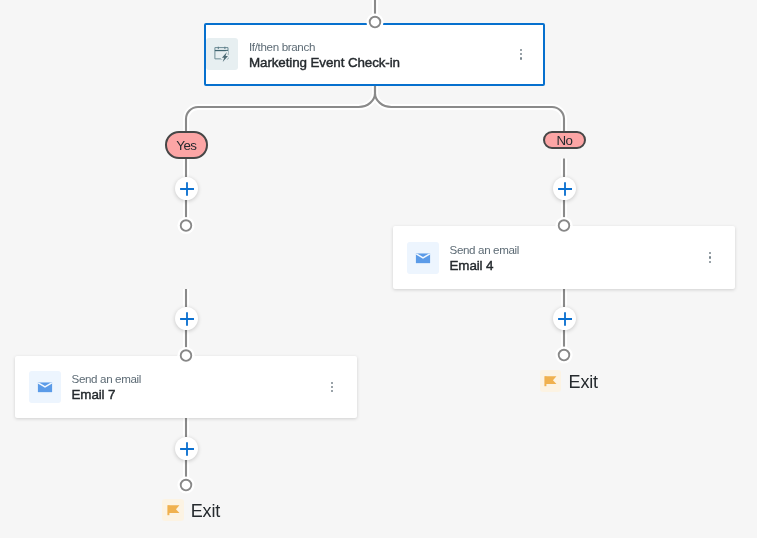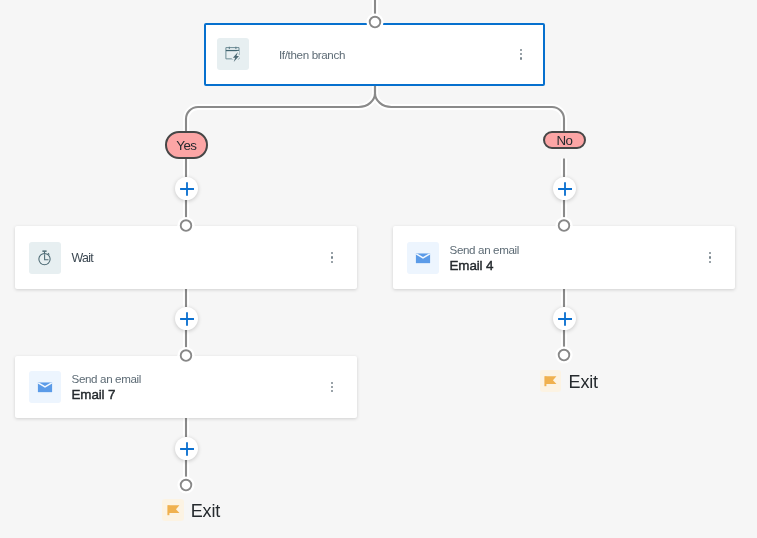--- a/index.html
+++ b/index.html
@@ -78,32 +78,33 @@
       <path d="M186 460 L186 480"></path>
 
       <path d="M564 158.5 L564 177"></path>
       <path d="M564 200 L564 220"></path>
       <path d="M564 289 L564 307"></path>
       <path d="M564 330 L564 350"></path>
     </g>
   </svg>
 
   <div class="card selected" style="left:204px;top:22.8px;width:341px;height:63px;">
-    <div class="card-inner" style="padding-left:11px;gap:19px;">
+    <div class="card-inner" style="padding-left:0;">
       <div class="card-icon" style="background:#e7eff1;">
         <svg width="20" height="20" viewBox="0 0 20 20">
           <path d="M2.9 3.6h13.1v11.25H2.9z" fill="none" stroke="#6d8c95" stroke-width="1.0"></path>
           <path d="M2.9 6.55h13.1" stroke="#3f6570" stroke-width="1.25"></path>
           <path d="M6.3 2.7v2.4M12.9 2.7v2.4" stroke="#5a7b85" stroke-width="1.0" stroke-linecap="butt"></path>
           <path d="M14.9 8.1l-5.0 5.7h2.25l-1.45 4.3 5.3-6.0h-2.5z" fill="#e7eff1" stroke="#e7eff1" stroke-width="2.6" stroke-linejoin="round"></path>
           <path d="M14.9 8.1l-5.0 5.7h2.25l-1.45 4.3 5.3-6.0h-2.5z" fill="#4d6a74"></path>
         </svg>
       </div>
       <div class="card-text" style="margin-left:11px;">
         <div class="card-sub">If/then branch</div>
+        <div class="card-title">Marketing Event Check-in</div>
       </div>
     </div>
     <div class="card-menu" style="right:14px;">
       <i></i>
       <i></i>
       <i></i>
     </div>
   </div>
 
   <div class="pill" style="left:165px;top:131px;width:43px;height:28px;">
@@ -133,41 +134,20 @@
     <svg width="16" height="16" viewBox="0 0 16 16">
       <path d="M8.0 1.15v13.6M1.1 8.0h13.9" stroke="#0b70d0" stroke-width="1.85"></path>
     </svg>
   </div>
   <div class="plus" style="left:175px;top:437px;">
     <svg width="16" height="16" viewBox="0 0 16 16">
       <path d="M8.0 1.15v13.6M1.1 8.0h13.9" stroke="#0b70d0" stroke-width="1.85"></path>
     </svg>
   </div>
 
-  <div class="card" style="left:14.5px;top:226px;width:342.5px;height:63px;">
-    <div class="card-inner" style="padding-left:14px;">
-      <div class="card-icon" style="background:#e7eff1;">
-        <svg width="17" height="17" viewBox="0 0 17 17">
-          <circle cx="8.5" cy="10.1" r="5.65" fill="none" stroke="#4d6a74" stroke-width="1.05"></circle>
-          <path d="M6.4 2.15h4.2" stroke="#4d6a74" stroke-width="1.5" stroke-linecap="butt"></path>
-          <path d="M8.5 2.6v1.9" stroke="#4d6a74" stroke-width="1.1"></path>
-          <path d="M11.95 4.15l1.35 1.55" stroke="#4d6a74" stroke-width="1.05" stroke-linecap="butt"></path>
-          <path d="M8.6 5.3v5.5h3.9" fill="none" stroke="#4d6a74" stroke-width="1.05" stroke-linejoin="miter"></path>
-        </svg>
-      </div>
-      <div class="card-text" style="margin-left:11px;">
-        <div class="card-title" style="font-weight:normal;font-size:12.4px;color:#3c4852;-webkit-text-stroke:0;letter-spacing:-0.75px;">Wait</div>
-      </div>
-    </div>
-    <div class="card-menu" style="right:17px;">
-      <i></i>
-      <i></i>
-      <i></i>
-    </div>
-  </div>
 
   <div class="card" style="left:14.5px;top:355.5px;width:342.5px;height:62.5px;">
     <div class="card-inner" style="padding-left:14px;">
       <div class="card-icon" style="background:#edf5fe;">
         <svg width="18" height="18" viewBox="0 0 18 18">
           <path d="M1.9 4.45h14.2v9.7H1.9z" fill="#5b9be8"></path>
           <path d="M2.2 4.8l6.8 4.1 6.8-4.1" fill="none" stroke="#f2f8ff" stroke-width="1.5"></path>
         </svg>
       </div>
       <div class="card-text" style="margin-left:11px;">

